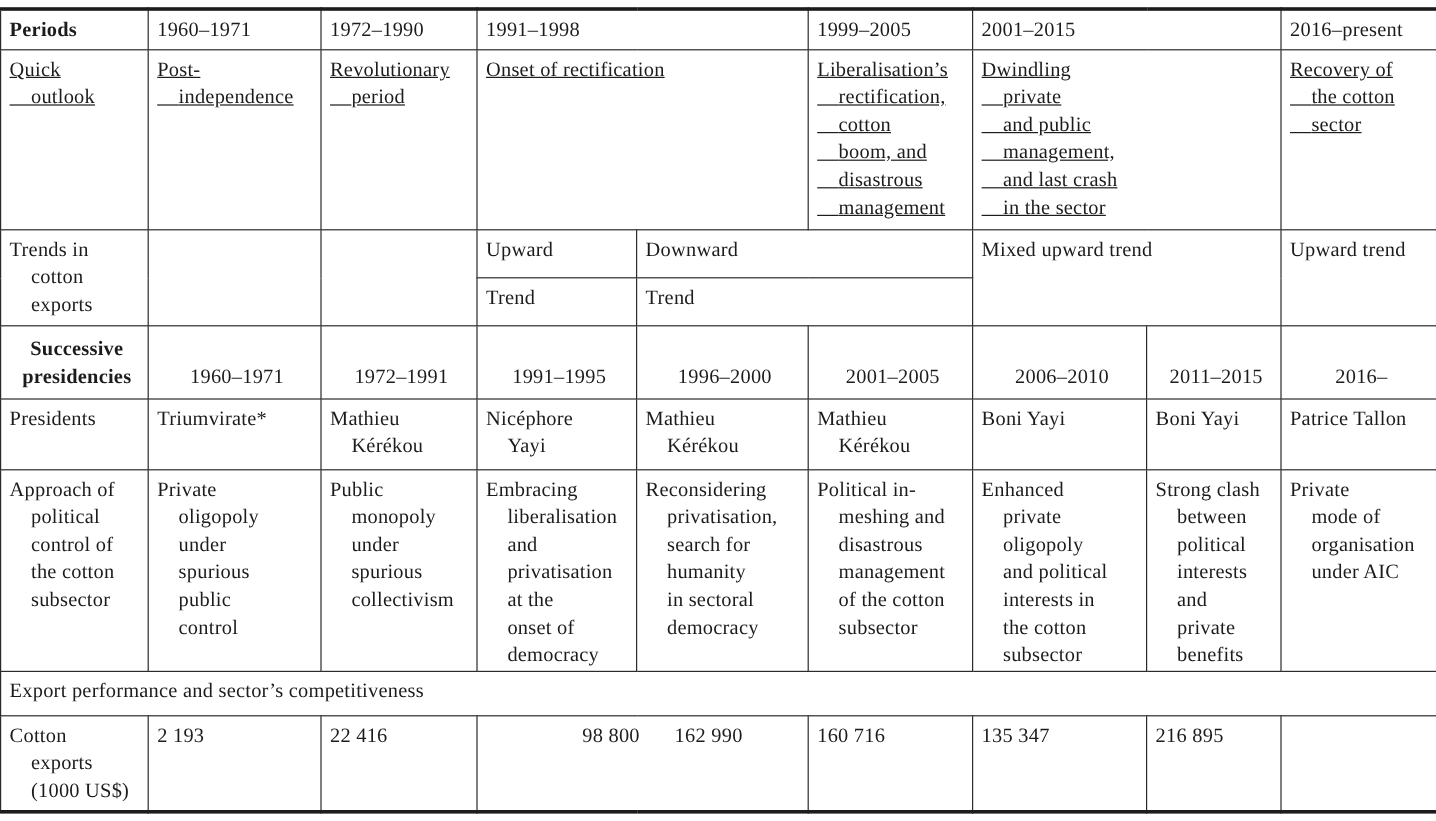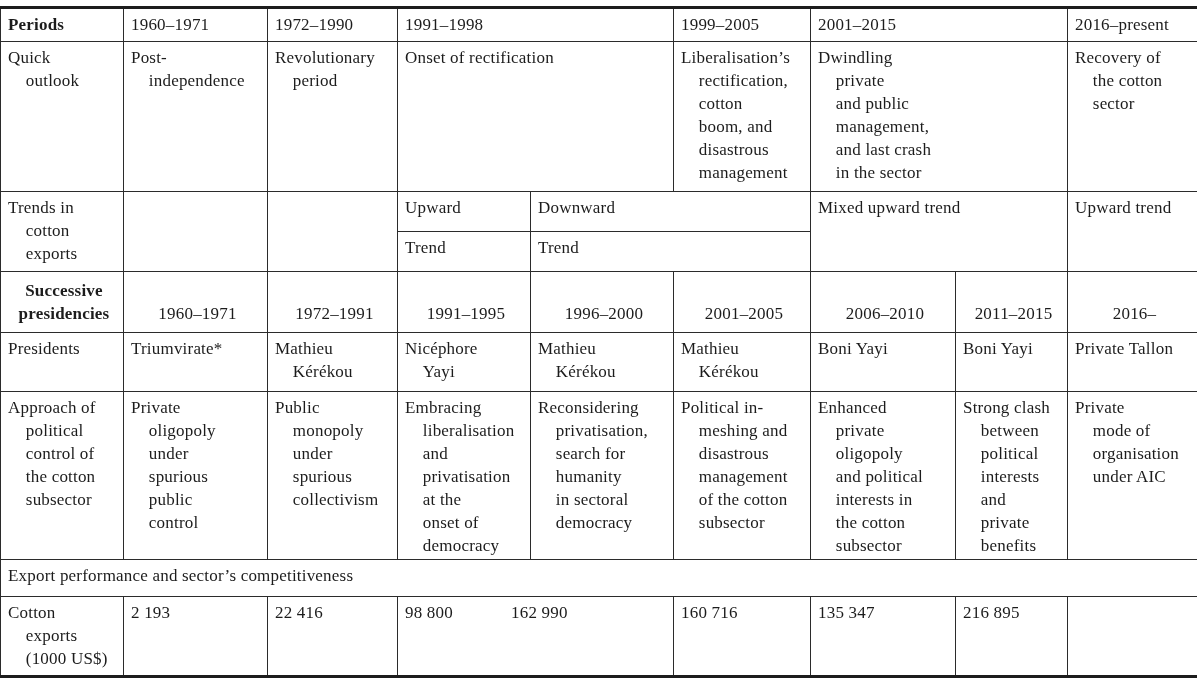--- a/index.html
+++ b/index.html
@@ -28,30 +28,30 @@
     text-align:left;
     font-weight:normal;
     padding:4px 3px 2px 7px;
     white-space:pre-wrap;
     overflow:hidden;
     box-sizing:border-box;
     margin-top:36px;
   }
   .bold{font-weight:bold;}
   tr.r-periods{height:34px;}
-  tr.r-outlook{height:150px;}
+  tr.r-outlook{height:150px;text-decoration:underline;}
   tr.r-trend-a{height:40px;}
   tr.r-trend-b{height:40px;}
   tr.r-presidencies{height:61px;}
   tr.r-presidencies td, tr.r-presidencies th{vertical-align:bottom;padding-bottom:7px;text-align:center;}
   tr.r-presidents{height:59px;}
   tr.r-approach{height:168px;}
   tr.r-section{height:37px;}
   tr.r-exports{height:80px;}
-  td.num-first{white-space:pre-wrap;}
+  td.num-first{white-space:pre-wrap;text-align:center;}
   span.num-a{display:inline-block;width:106px;}
 </style>
 </head>
 <body>
 
 <div class="page">
 <table class="ctable">
   <colgroup>
     <col style="width:123px">
         <col style="width:144px">
@@ -135,21 +135,21 @@
     <td>Mathieu
     Kérékou</td>
     <td>Nicéphore
     Yayi</td>
     <td>Mathieu
     Kérékou</td>
     <td>Mathieu
     Kérékou</td>
     <td>Boni Yayi</td>
     <td>Boni Yayi</td>
-    <td>Private Tallon</td>
+    <td>Patrice Tallon</td>
   </tr>
 
   <tr class="r-approach">
     <th>Approach of
     political
     control of
     the cotton
     subsector</th>
     <td>Private
     oligopoly

